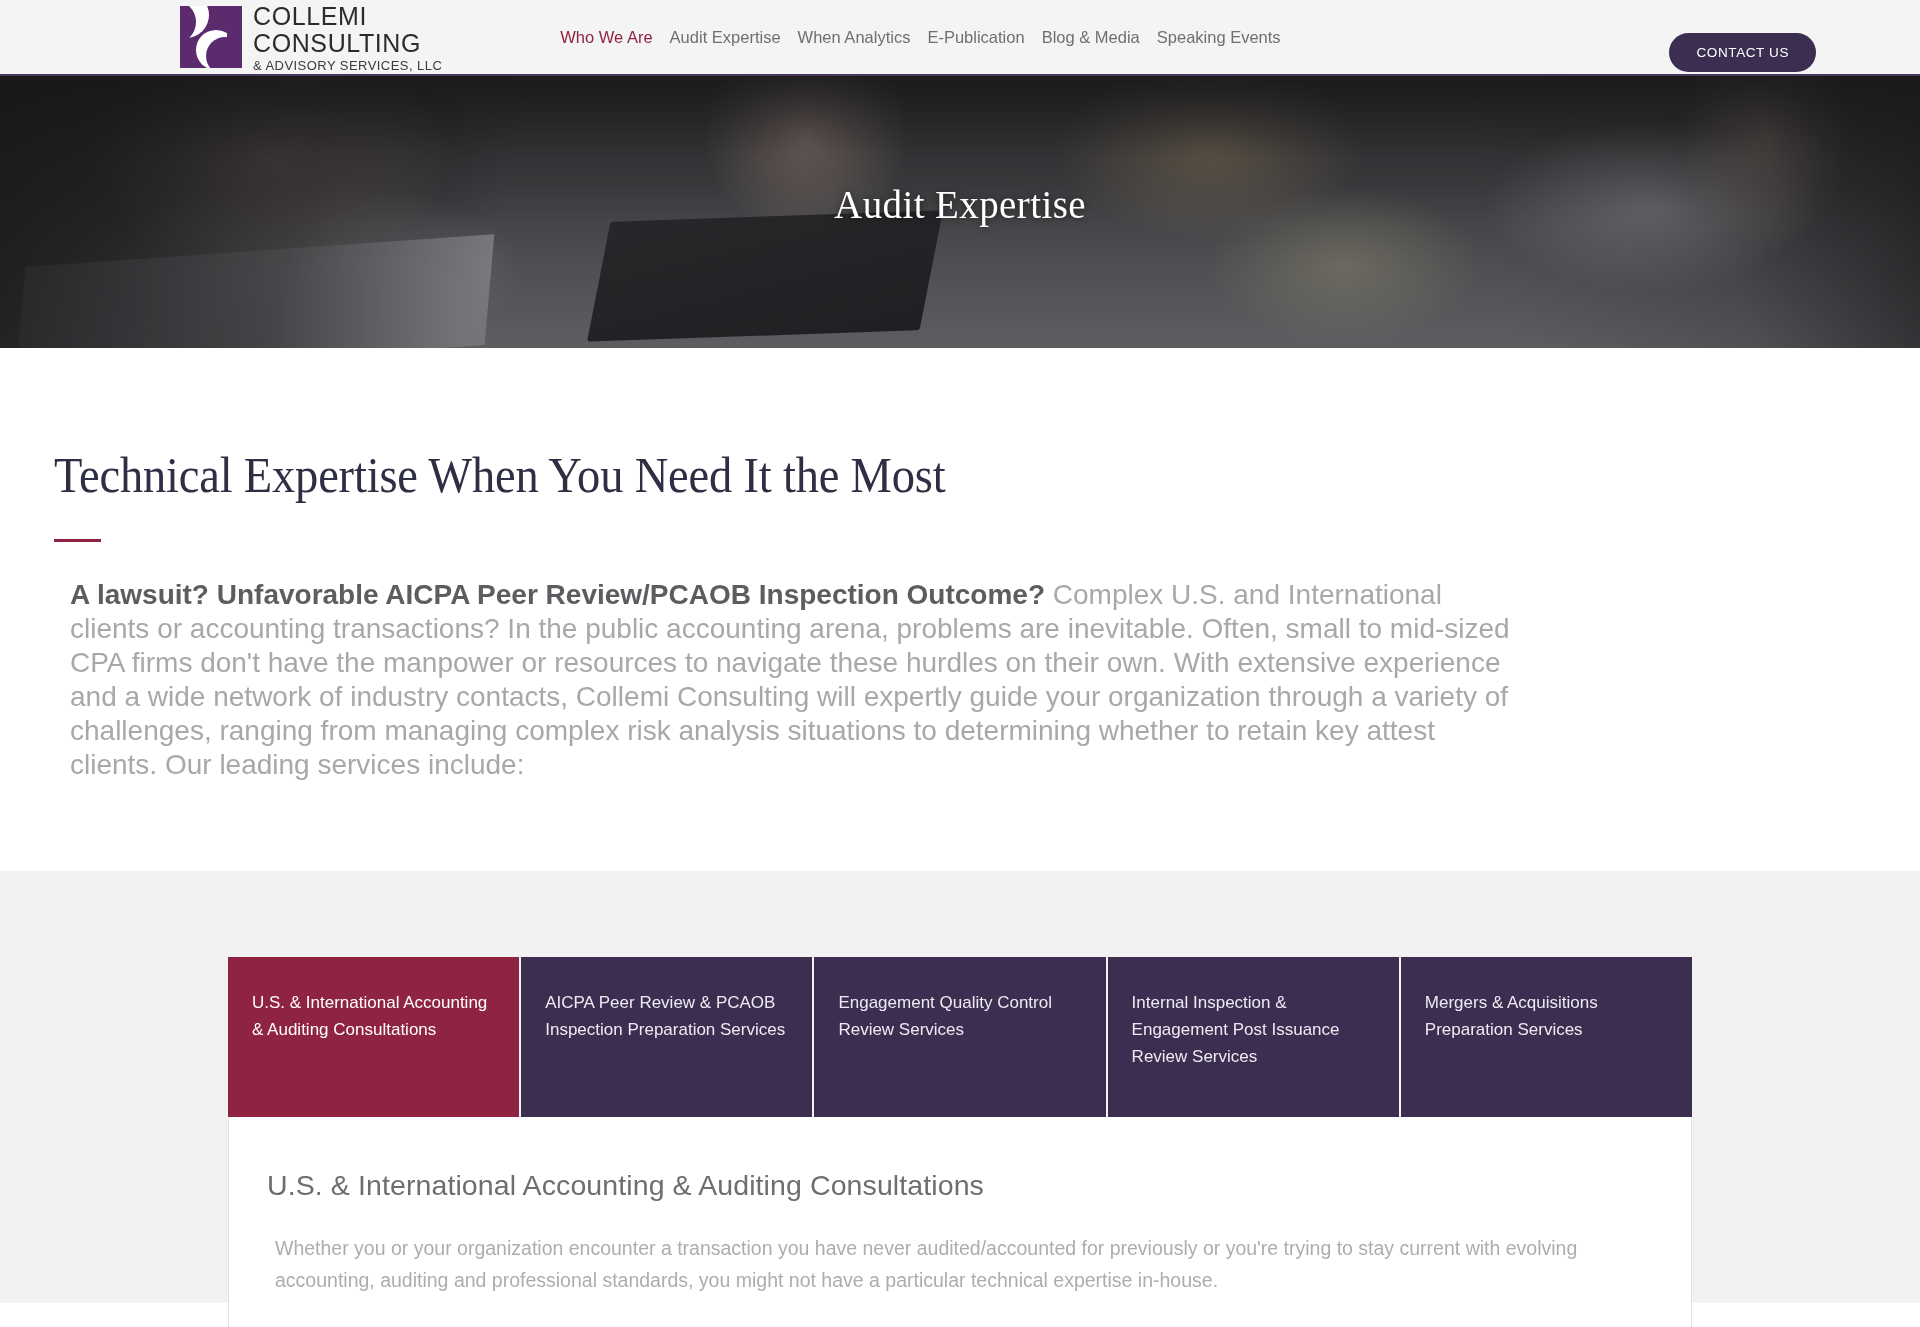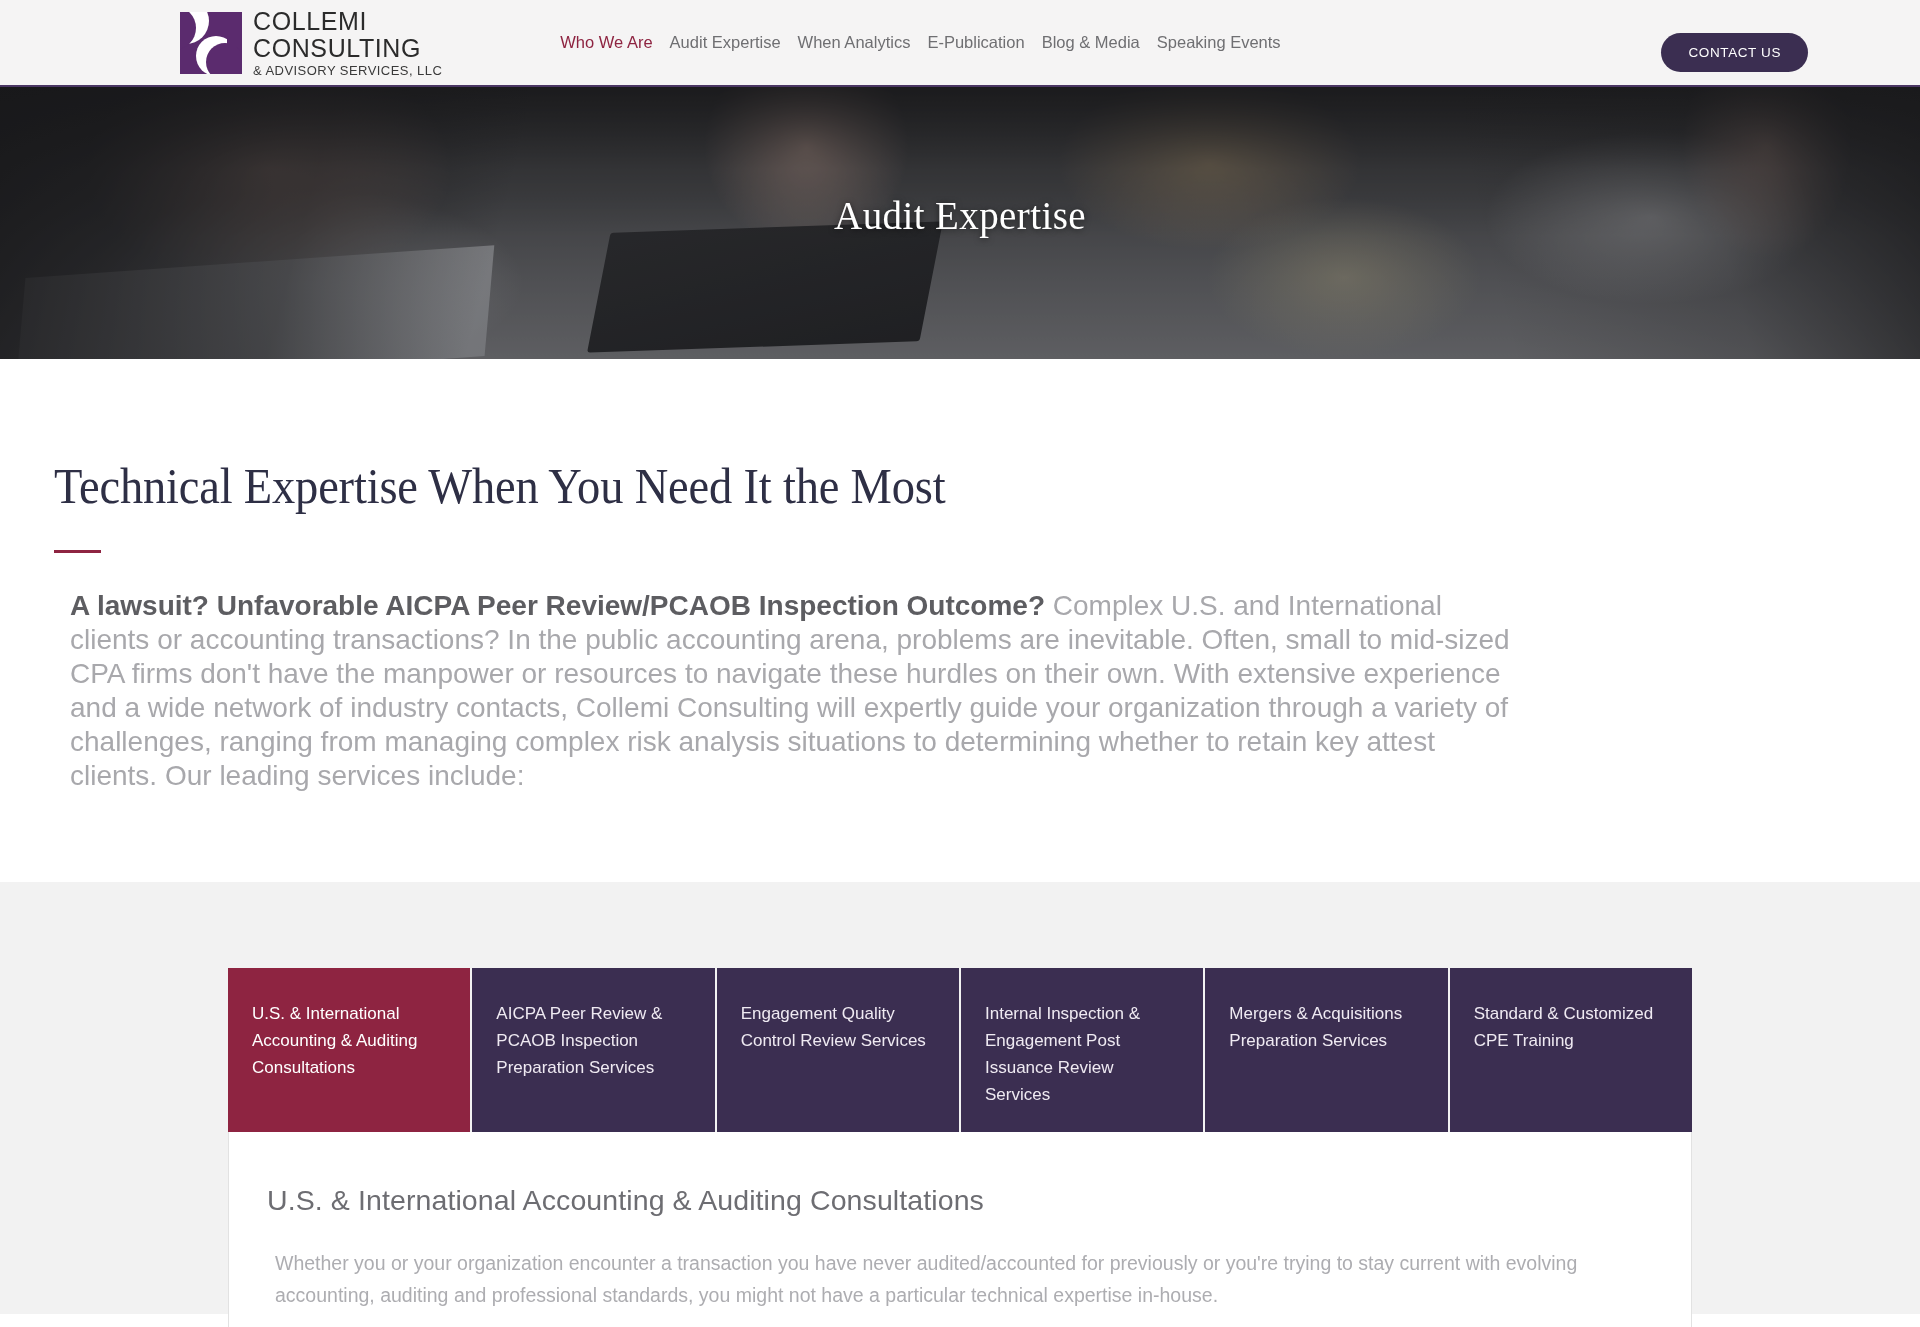--- a/index.html
+++ b/index.html
@@ -9,21 +9,21 @@
     height: 1327px;
     overflow: hidden;
     background: #ffffff;
     font-family: "Liberation Sans", sans-serif;
   }
 
   
   .site-header {
     position: relative;
     width: 1920px;
-    height: 87px;
+    height: 76px;
     background: #f5f4f4;
     display: flex;
     align-items: center;
     border-bottom: 2px solid #4a3663;
   }
 
   .logo-block {
     display: flex;
     align-items: center;
     margin-left: 180px;
@@ -104,21 +104,21 @@
     font-size: 16.5px;
     color: #6f6f72;
     text-decoration: none;
     white-space: nowrap;
     cursor: pointer;
   }
   .nav-item.active { color: #8e2441; }
 
   .contact-btn {
     position: absolute;
-    right: 112px;
+    right: 104px;
     top: 33px;
     background: #3b2e51;
     color: #ffffff;
     border: none;
     border-radius: 24px;
     height: 39px;
     padding: 0 27px;
     font-size: 13.5px;
     letter-spacing: 0.6px;
     cursor: pointer;
@@ -329,21 +329,20 @@
 
 <section class="tabs-section">
   <div class="tabs-wrap">
 
     <div class="tab-strip">
       <div class="tab active">U.S. &amp; International Accounting &amp; Auditing Consultations</div>
       <div class="tab">AICPA Peer Review &amp; PCAOB Inspection Preparation Services</div>
       <div class="tab">Engagement Quality Control Review Services</div>
       <div class="tab">Internal Inspection &amp; Engagement Post Issuance Review Services</div>
       <div class="tab">Mergers &amp; Acquisitions Preparation Services</div>
-      <div class="tab">Standard &amp; Customized CPE Training</div>
     </div>
 
     <div class="tab-panel">
       <h2>U.S. &amp; International Accounting &amp; Auditing Consultations</h2>
       <p>Whether you or your organization encounter a transaction you have never audited/accounted for previously or you're trying to stay current with evolving accounting, auditing and professional standards, you might not have a particular technical expertise in-house.</p>
 
     </div>
 
   </div>
 </section>

